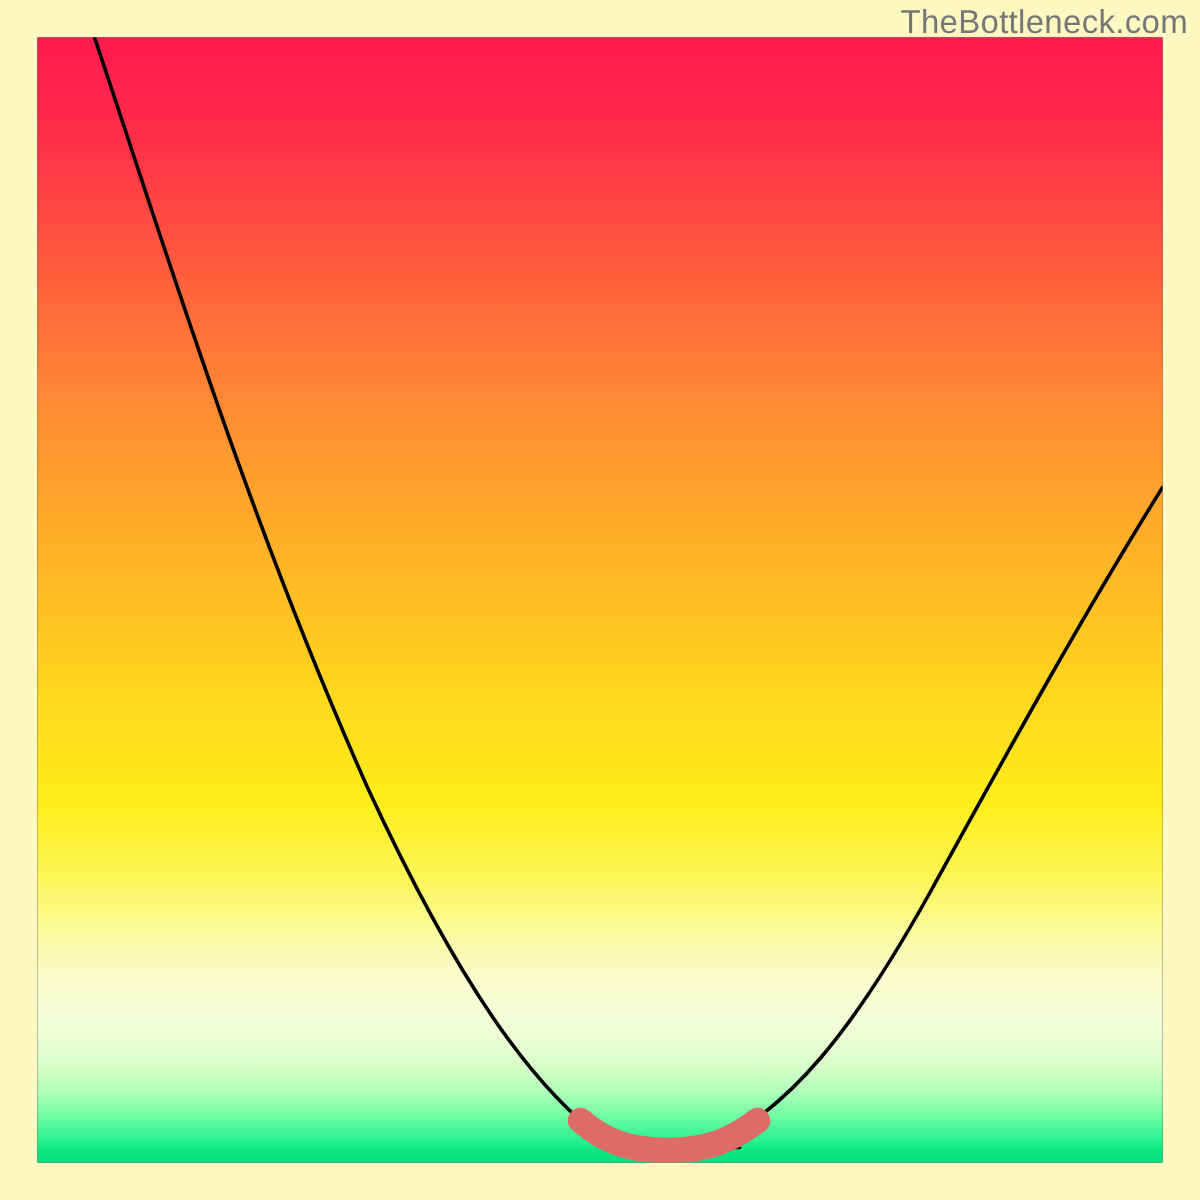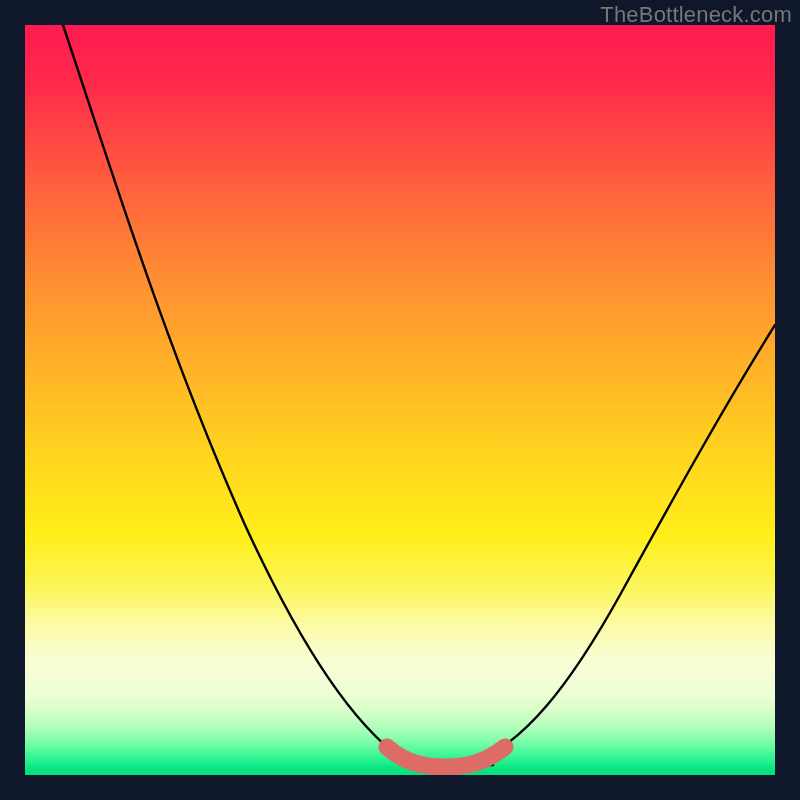--- a/index.html
+++ b/index.html
@@ -8,21 +8,21 @@
     width: 800px;
     height: 800px;
     background: #000;
     overflow: hidden;
     font-family: Arial, Helvetica, sans-serif;
   }
   .frame {
     position: relative;
     width: 800px;
     height: 800px;
-    background: #0f172a;
+    background: #fef9c3;
   }
   .watermark {
     position: absolute;
     top: 2px;
     right: 8px;
     color: #777;
     font-size: 22px;
     font-weight: 500;
     letter-spacing: 0.2px;
     z-index: 30;

